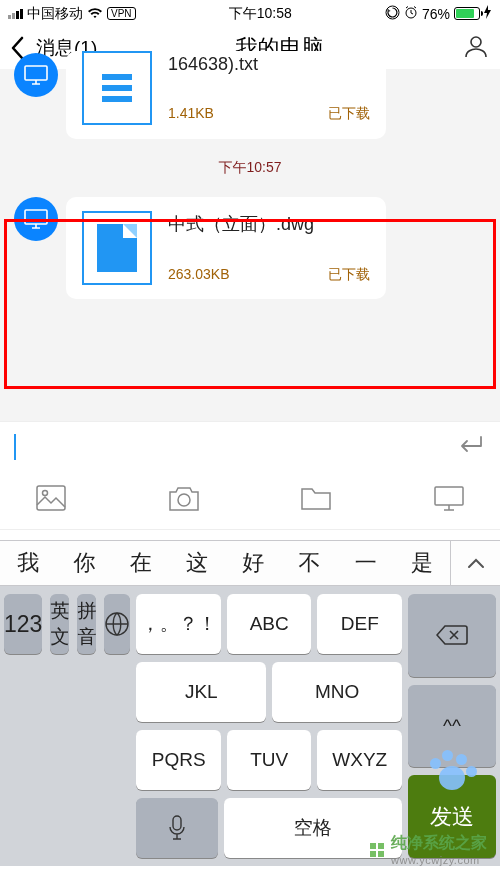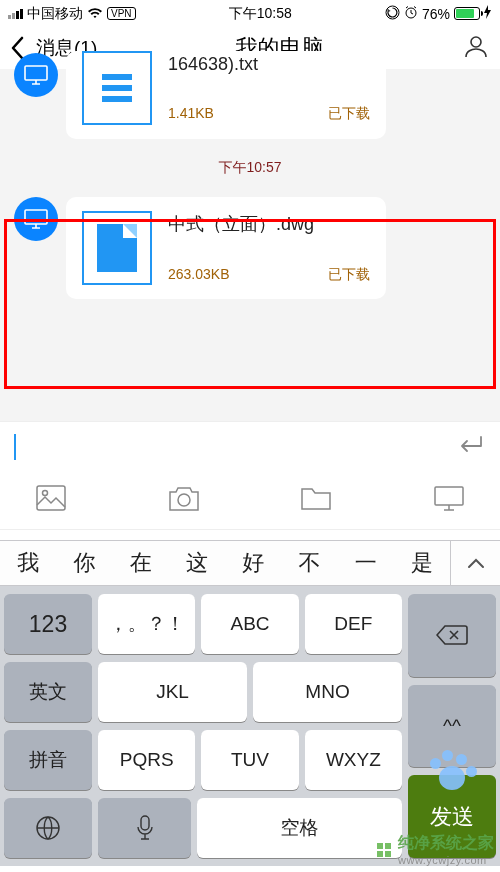--- a/index.html
+++ b/index.html
@@ -106,30 +106,30 @@
   .kbd{background:#d1d4d9;padding:8px 4px;}
   .key{
     flex:1;height:60px;background:#fff;border-radius:6px;
     display:flex;align-items:center;justify-content:center;
     font-size:19px;color:#222;box-shadow:0 1px 0 #888;
   }
   .key.func{background:#acb2bc;}
   .key.small{font-size:23px;}
   .key.send{background:#4d7c0f;color:#fff;font-size:22px;}
   .kbd-main{display:flex;gap:6px;}
-  .kbd-left{flex:0 0 88px;display:flex;flex-direction:column;gap:8px;}
+  .kbd-left{flex:0 0 88px;display:flex;flex-direction:row;gap:8px;}
   .kbd-mid{flex:1;display:flex;flex-direction:column;gap:8px;}
   .kbd-right{flex:0 0 88px;display:flex;flex-direction:column;gap:8px;}
   .midrow{display:flex;gap:6px;}
   .midrow .key{flex:1;}
   .key.space{flex:2.2;}
   .tallsend{height:128px;}
 
   .watermark{
-    position:absolute;right:6px;bottom:6px;display:flex;align-items:center;gap:6px;
+    position:absolute;right:13px;bottom:6px;display:flex;align-items:center;gap:6px;
     font-size:16px;color:#5aa64b;font-weight:600;opacity:.9;
   }
   .watermark .logo{display:grid;grid-template-columns:repeat(2,8px);grid-template-rows:repeat(2,8px);}
   .watermark .logo span{background:#69b955;margin:1px;}
   .watermark .sub{font-size:11px;color:#888;display:block;font-weight:400;letter-spacing:.5px;}
   .pawprint{position:absolute;right:22px;bottom:74px;width:52px;height:52px;pointer-events:none;opacity:.9;}
   .pawprint span{position:absolute;background:#86c1ff;border-radius:50%;}
   .pawprint .p1{width:26px;height:24px;left:13px;top:20px;}
   .pawprint .p2{width:11px;height:11px;left:4px;top:12px;}
   .pawprint .p3{width:11px;height:11px;left:16px;top:4px;}

